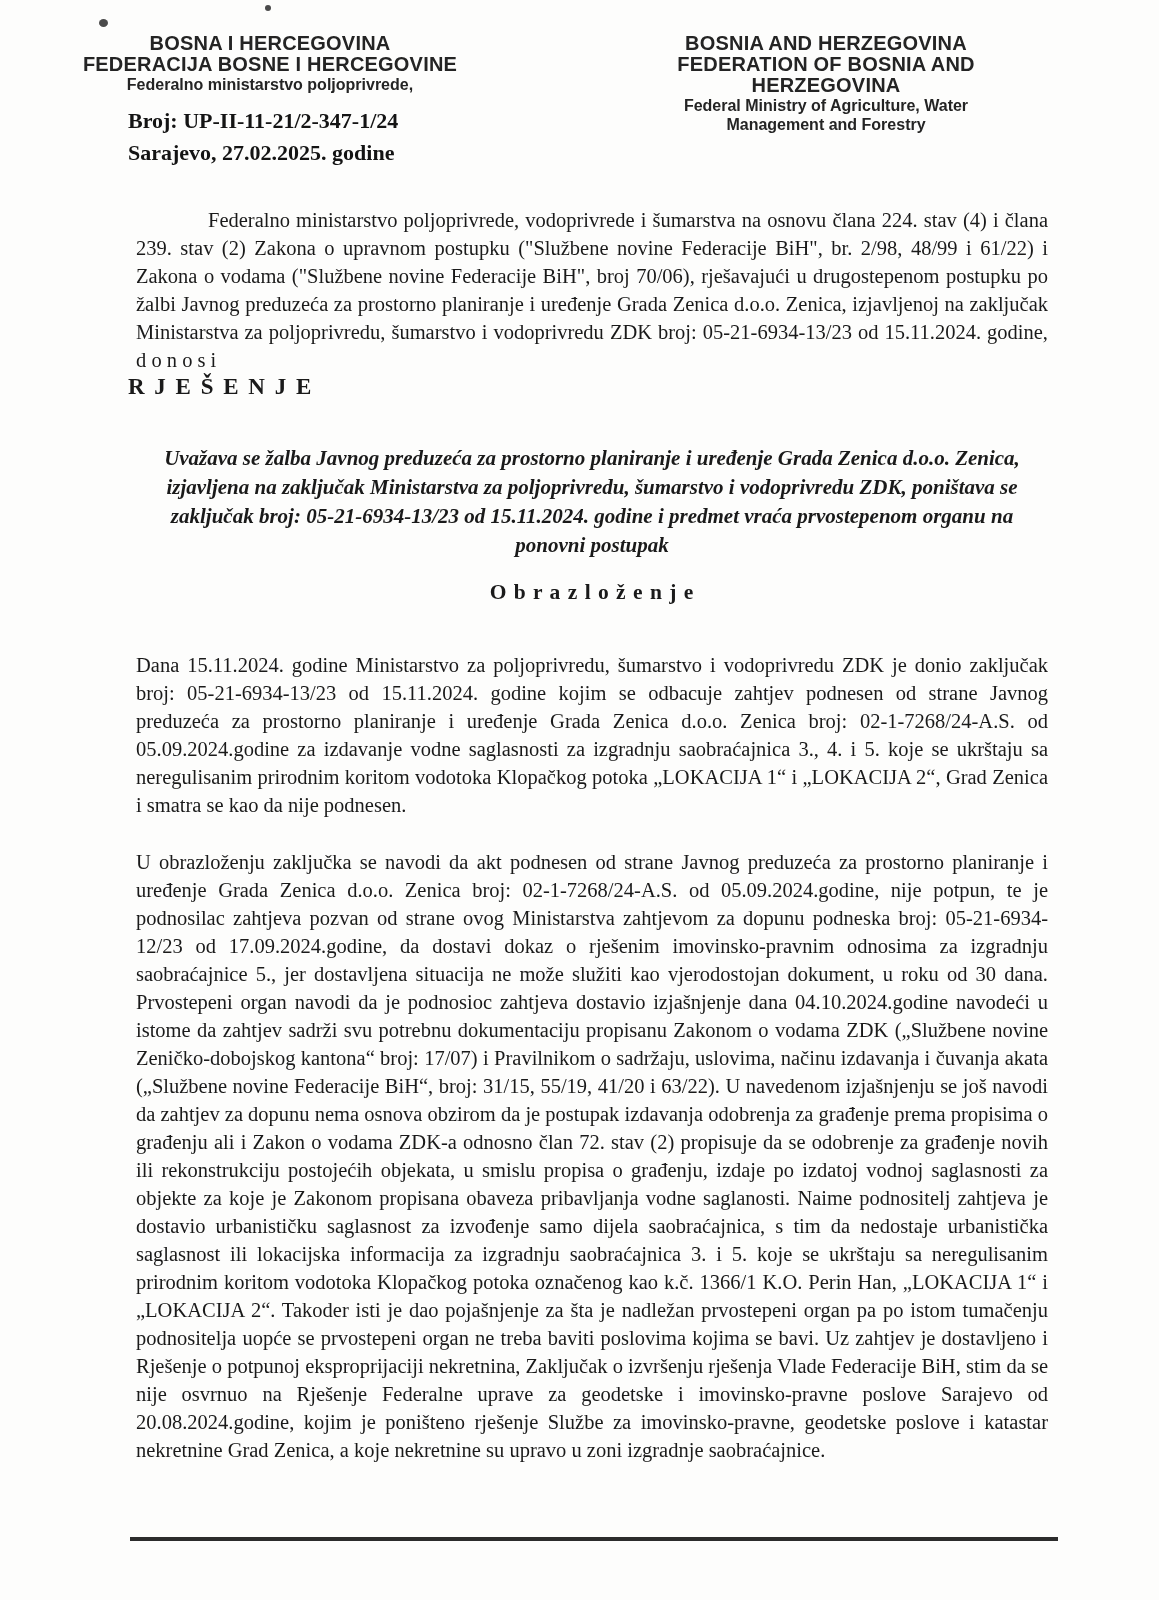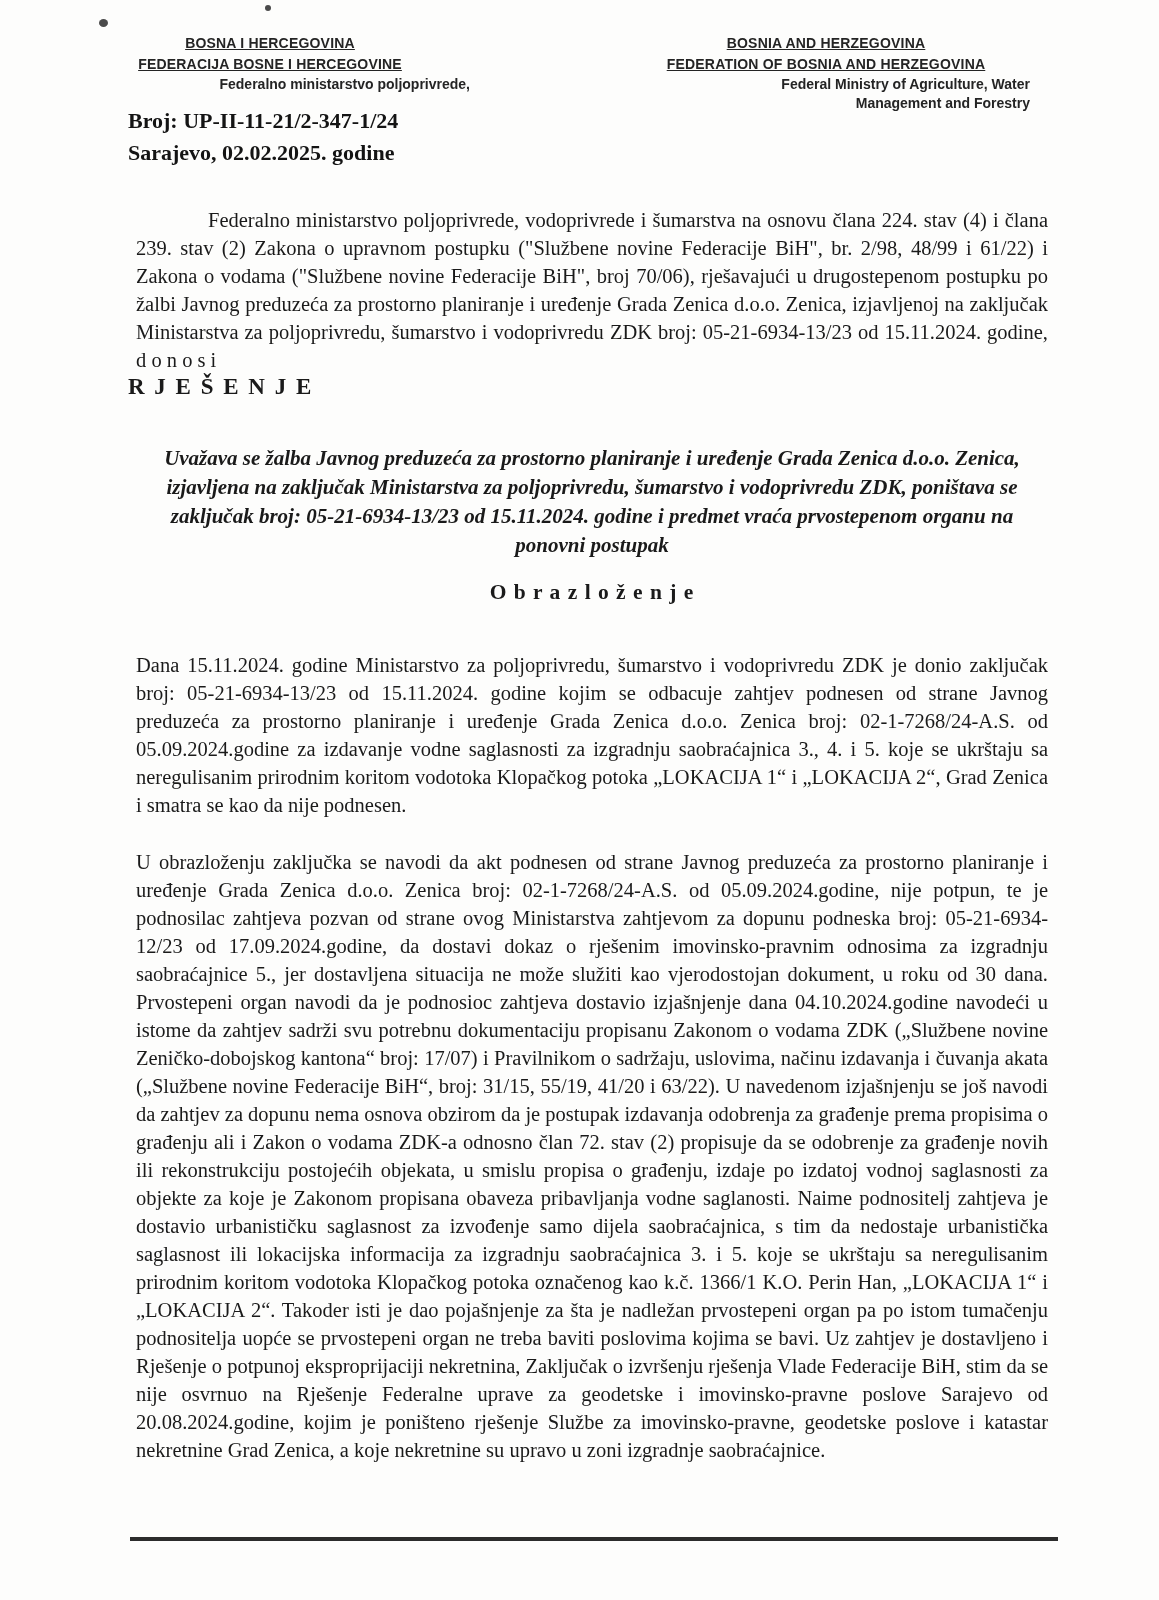--- a/index.html
+++ b/index.html
@@ -18,22 +18,22 @@
 
   .hdr {
     position:absolute; top:33px;
     text-align:center;
     font-family:"Liberation Sans", sans-serif;
     font-weight:bold;
     color:#242424;
   }
   #hdr-left  { left:70px;  width:400px; }
   #hdr-right { left:622px; width:408px; }
-  .hdr-main { font-size:14px; line-height:21px; letter-spacing:.2px;text-decoration:underline; }
-  .hdr-sub  { font-size:14px; line-height:19px;text-align:right; }
+  .hdr-main { font-size:20px; line-height:21px; letter-spacing:.2px; }
+  .hdr-sub  { font-size:16px; line-height:19px; }
 
   .ref-block {
     position:absolute; left:128px; top:105px;
     font-weight:bold; font-size:22px; line-height:32px;
     color:#141414;
   }
 
   .body-block {
     position:absolute; left:128px; width:928px;
     font-size:20.5px; line-height:28px;
@@ -75,21 +75,21 @@
 
   <div class="hdr" id="hdr-right">
     <div class="hdr-main">BOSNIA AND HERZEGOVINA</div>
     <div class="hdr-main">FEDERATION OF BOSNIA AND HERZEGOVINA</div>
     <div class="hdr-sub">Federal Ministry of Agriculture, Water</div>
     <div class="hdr-sub">Management and Forestry</div>
   </div>
 
   <div class="ref-block">
     <div>Broj: UP-II-11-21/2-347-1/24</div>
-    <div>Sarajevo, 02.02.2025. godine</div>
+    <div>Sarajevo, 27.02.2025. godine</div>
   </div>
 
   <div class="body-block" id="intro-paragraph">
     <p class="just">Federalno ministarstvo poljoprivrede, vodoprivrede i šumarstva na osnovu člana 224. stav (4) i člana 239. stav (2) Zakona o upravnom postupku ("Službene novine Federacije BiH", br. 2/98, 48/99 i 61/22) i Zakona o vodama ("Službene novine Federacije BiH", broj 70/06), rješavajući u drugostepenom postupku po žalbi Javnog preduzeća za prostorno planiranje i uređenje Grada Zenica d.o.o. Zenica, izjavljenoj na zaključak Ministarstva za poljoprivredu, šumarstvo i vodoprivredu ZDK broj: 05-21-6934-13/23 od 15.11.2024. godine, d o n o s i</p>
   </div>
 
   <div class="body-block" id="decision-heading">R J E Š E N J E</div>
 
   <div class="body-block" id="decision-operative">Uvažava se žalba Javnog preduzeća za prostorno planiranje i uređenje Grada Zenica d.o.o. Zenica, izjavljena na zaključak Ministarstva za poljoprivredu, šumarstvo i vodoprivredu ZDK, poništava se zaključak broj: 05-21-6934-13/23 od 15.11.2024. godine i predmet vraća prvostepenom organu na ponovni postupak</div>
 

